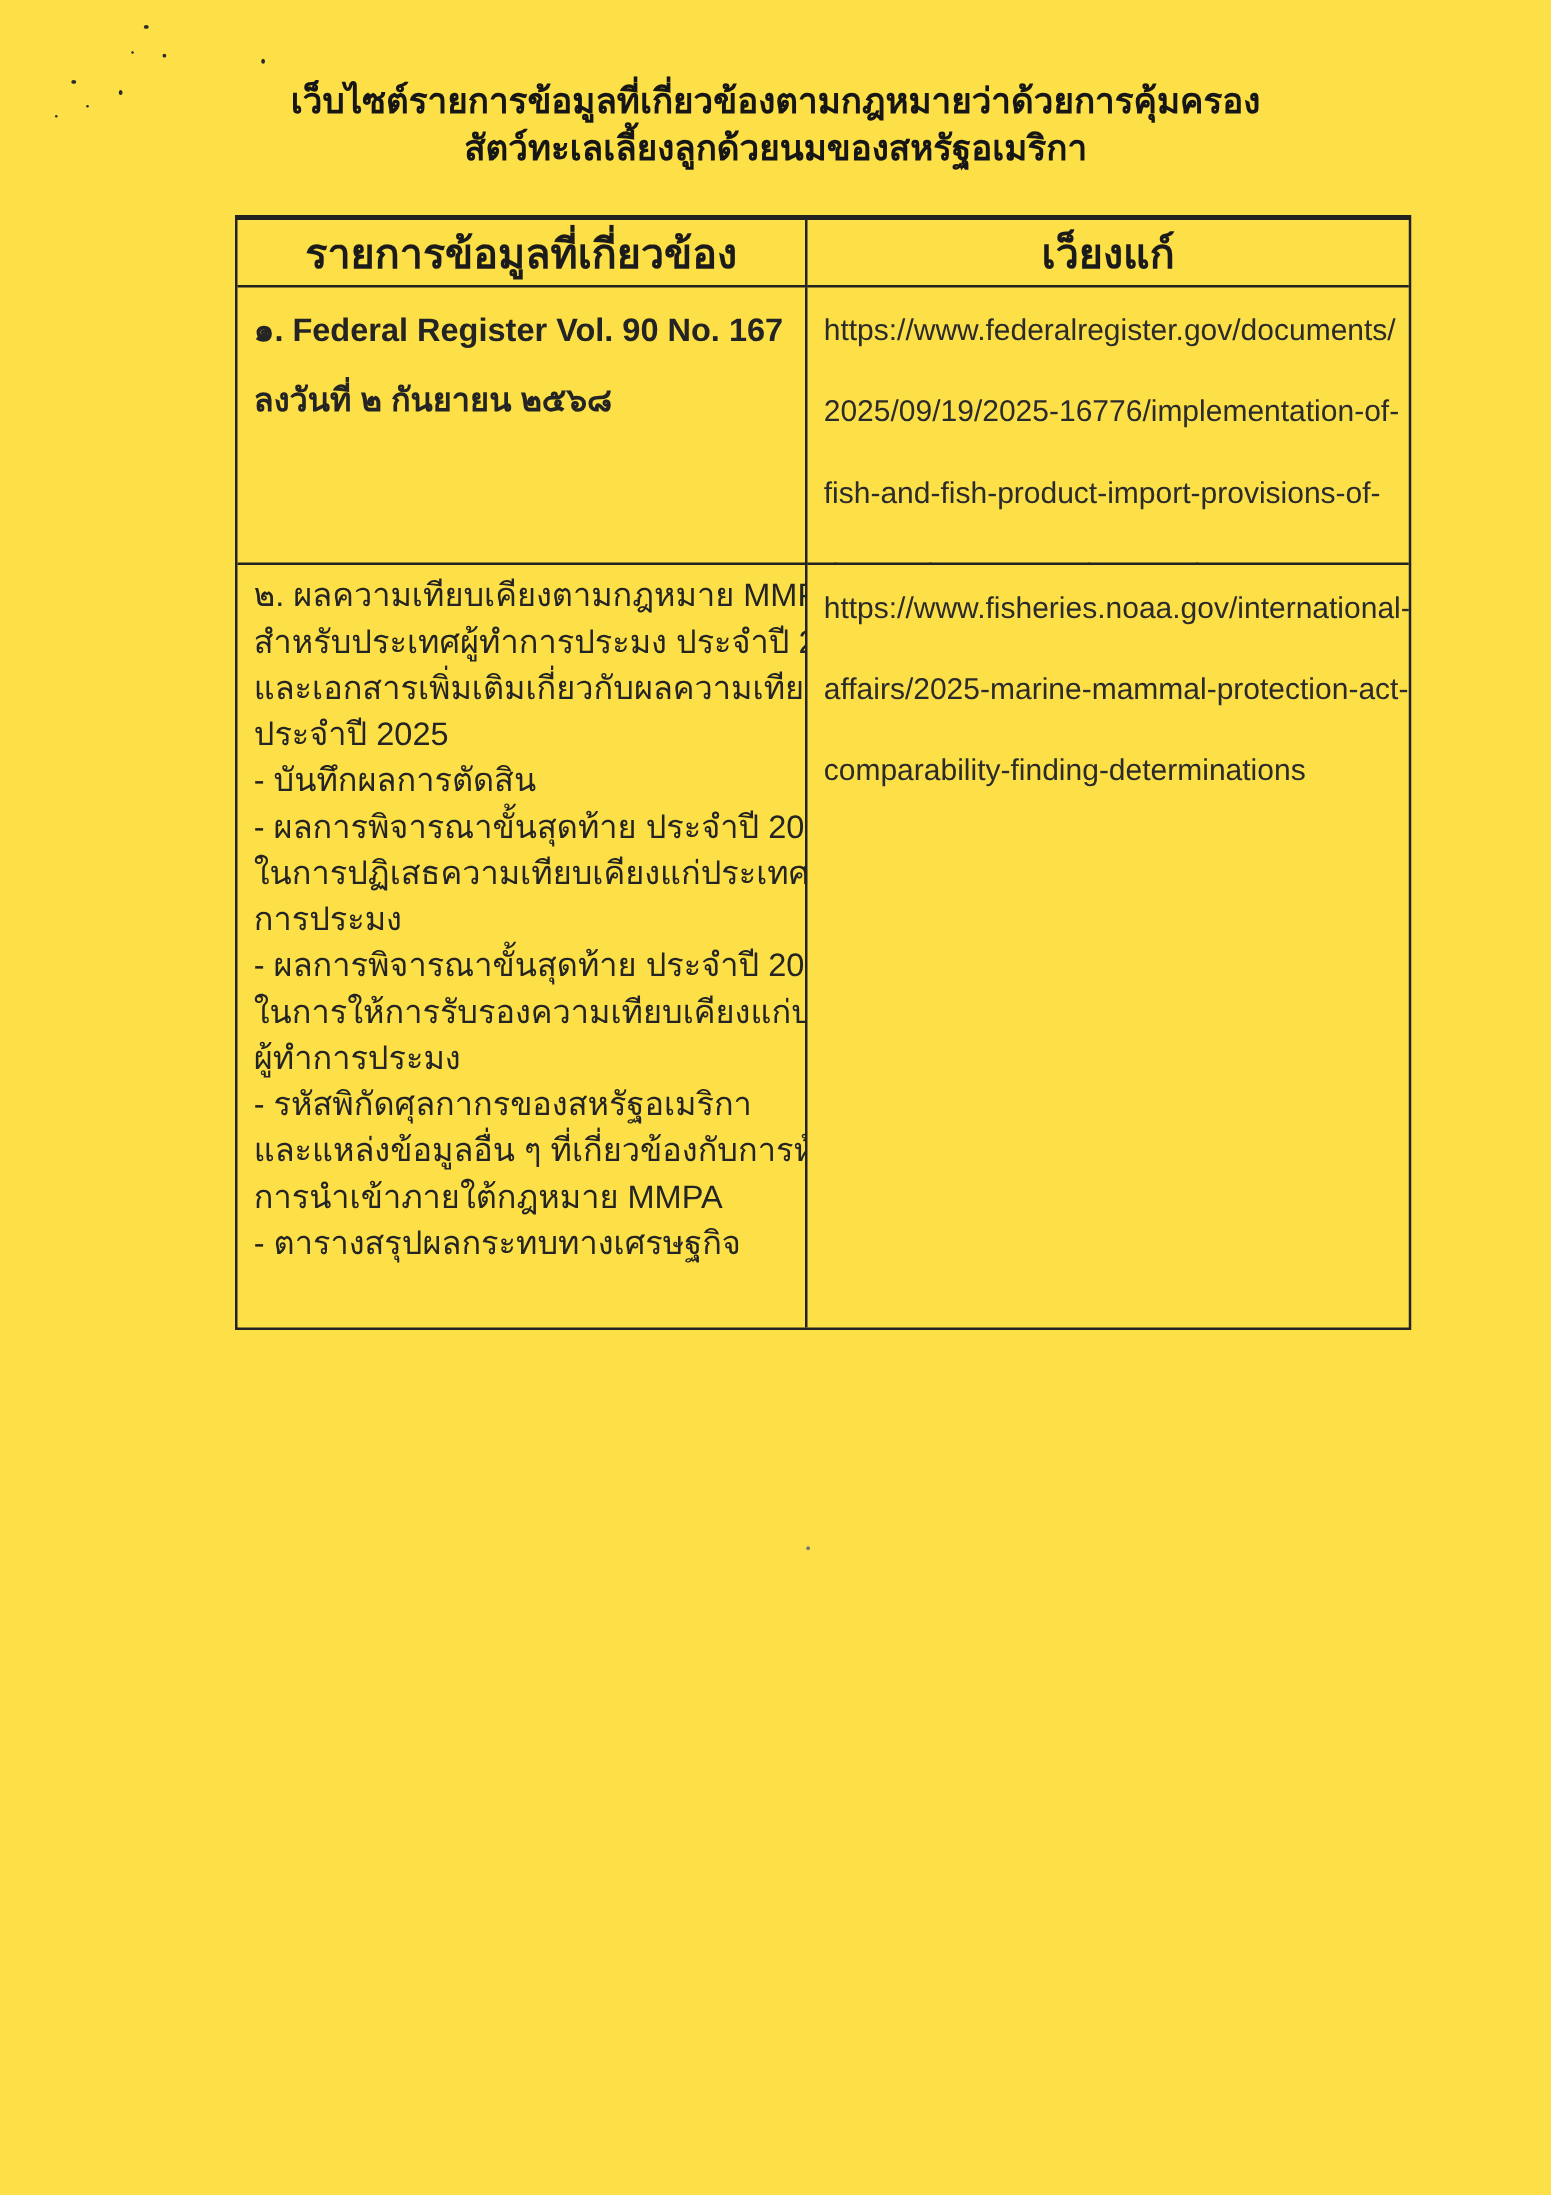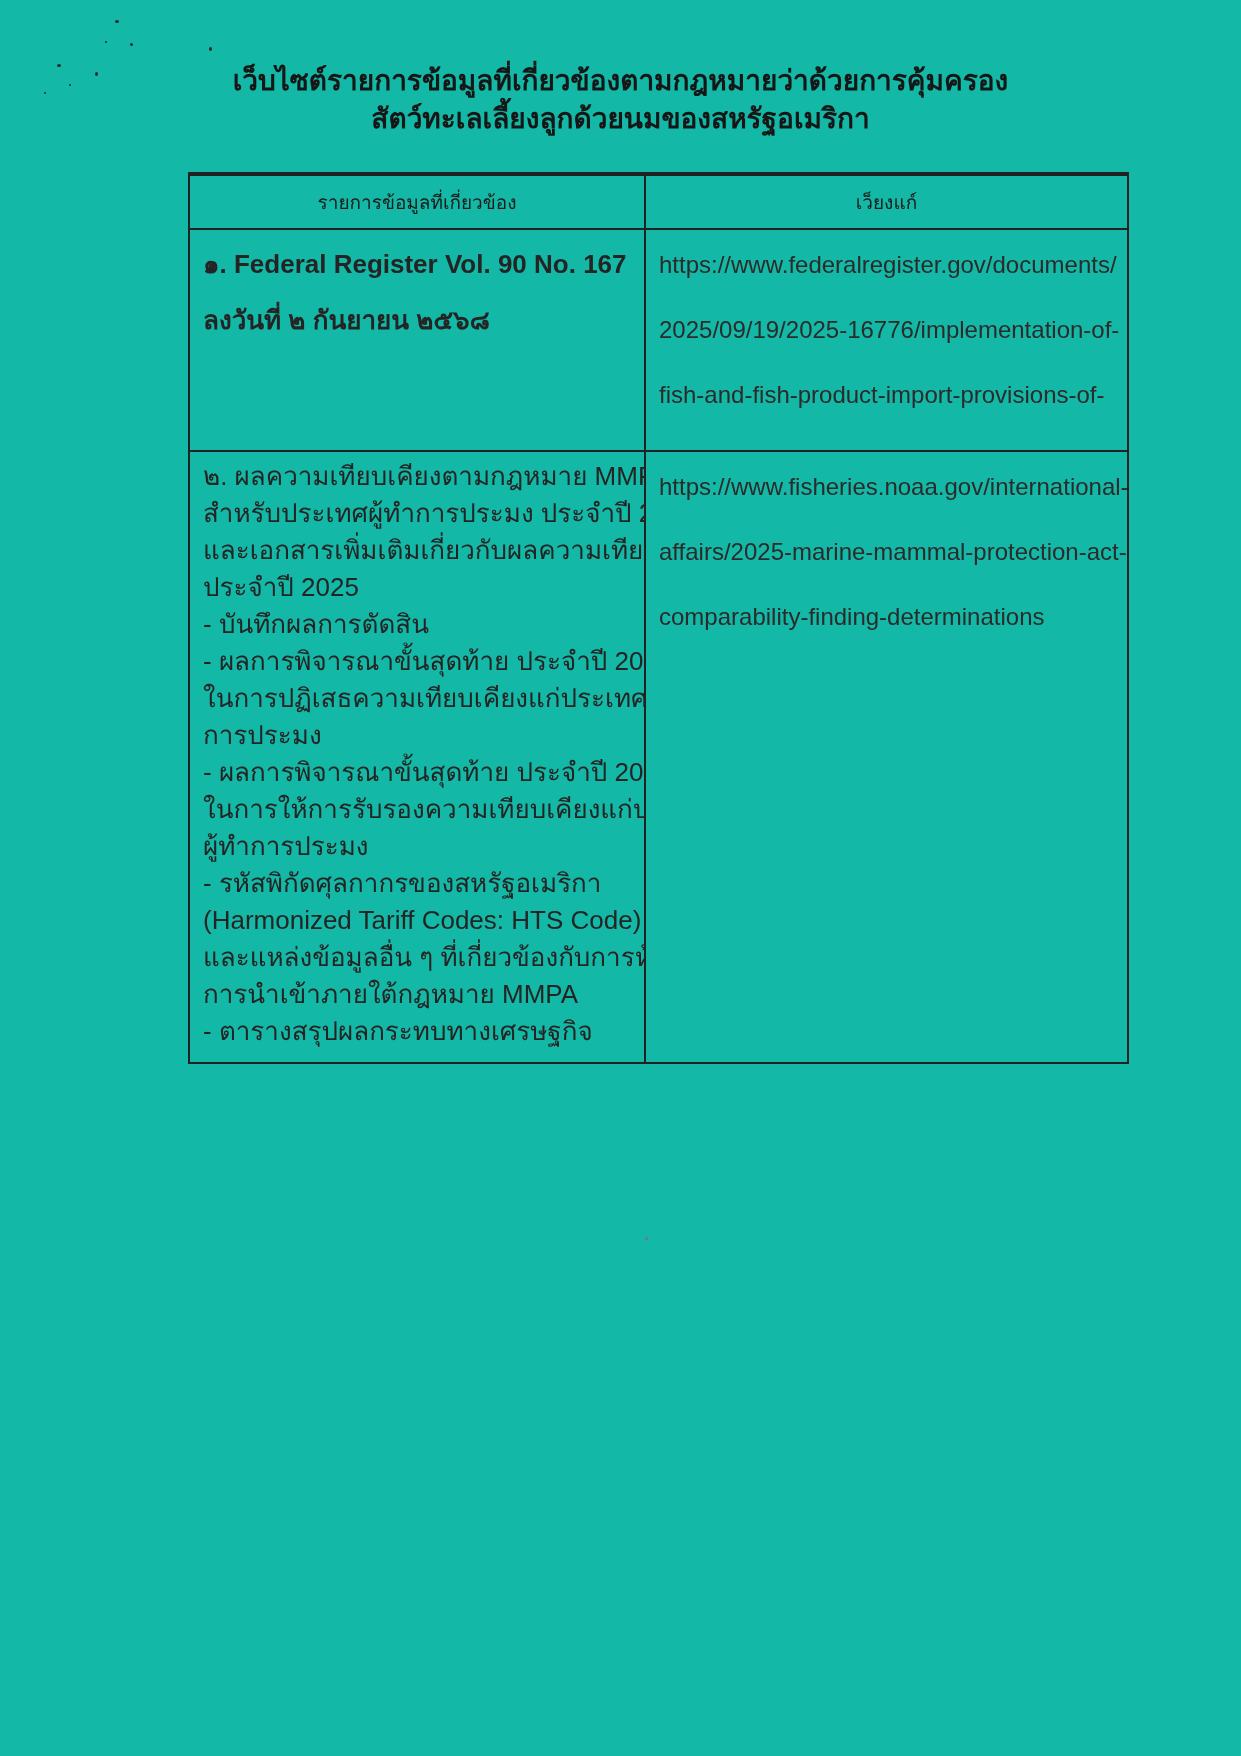--- a/index.html
+++ b/index.html
@@ -6,21 +6,21 @@
     margin: 0;
     padding: 0;
     background: #ffffff;
     font-family: "Liberation Sans", "DejaVu Sans", sans-serif;
     color: #1e1e1e;
   }
   .page {
     position: relative;
     width: 1241px;
     height: 1756px;
-    background: #14b8a6;
+    background: #fde047;
     overflow: hidden;
   }
   
   .speck {
     position: absolute;
     background: #2a2a2a;
     border-radius: 50%;
   }
   
   .doc-title {
@@ -51,22 +51,22 @@
     box-sizing: border-box;
     overflow: hidden;
     color: #242424;
   }
   .col-divider { border-right: 2px solid #222; }
   .row-divider { border-bottom: 2px solid #222; }
   .header-cell {
     display: flex;
     align-items: center;
     justify-content: center;
-    font-size: 19px;
-    font-weight: 400;
+    font-size: 33px;
+    font-weight: 700;
     color: #1b1b1b;
   }
   .item-cell {
     padding: 6px 10px 0 13px;
     font-size: 26px;
     line-height: 37px;
     white-space: nowrap;
   }
   .item-cell.spaced {
     padding-top: 6px;
@@ -123,21 +123,20 @@
         <div>และเอกสารเพิ่มเติมเกี่ยวกับผลความเทียบเคียง</div>
         <div>ประจำปี 2025</div>
         <div>- บันทึกผลการตัดสิน</div>
         <div>- ผลการพิจารณาขั้นสุดท้าย ประจำปี 2025</div>
         <div>ในการปฏิเสธความเทียบเคียงแก่ประเทศผู้ทำ</div>
         <div>การประมง</div>
         <div>- ผลการพิจารณาขั้นสุดท้าย ประจำปี 2025</div>
         <div>ในการให้การรับรองความเทียบเคียงแก่ประเทศ</div>
         <div>ผู้ทำการประมง</div>
         <div>- รหัสพิกัดศุลกากรของสหรัฐอเมริกา</div>
-        <div>(Harmonized Tariff Codes: HTS Code)</div>
         <div>และแหล่งข้อมูลอื่น ๆ ที่เกี่ยวข้องกับการห้าม</div>
         <div>การนำเข้าภายใต้กฎหมาย MMPA</div>
         <div>- ตารางสรุปผลกระทบทางเศรษฐกิจ</div>
       </div>
     <div class="cell url-cell">
         <div>https://www.fisheries.noaa.gov/international-</div>
         <div>affairs/2025-marine-mammal-protection-act-</div>
         <div>comparability-finding-determinations</div>
       </div>
 

